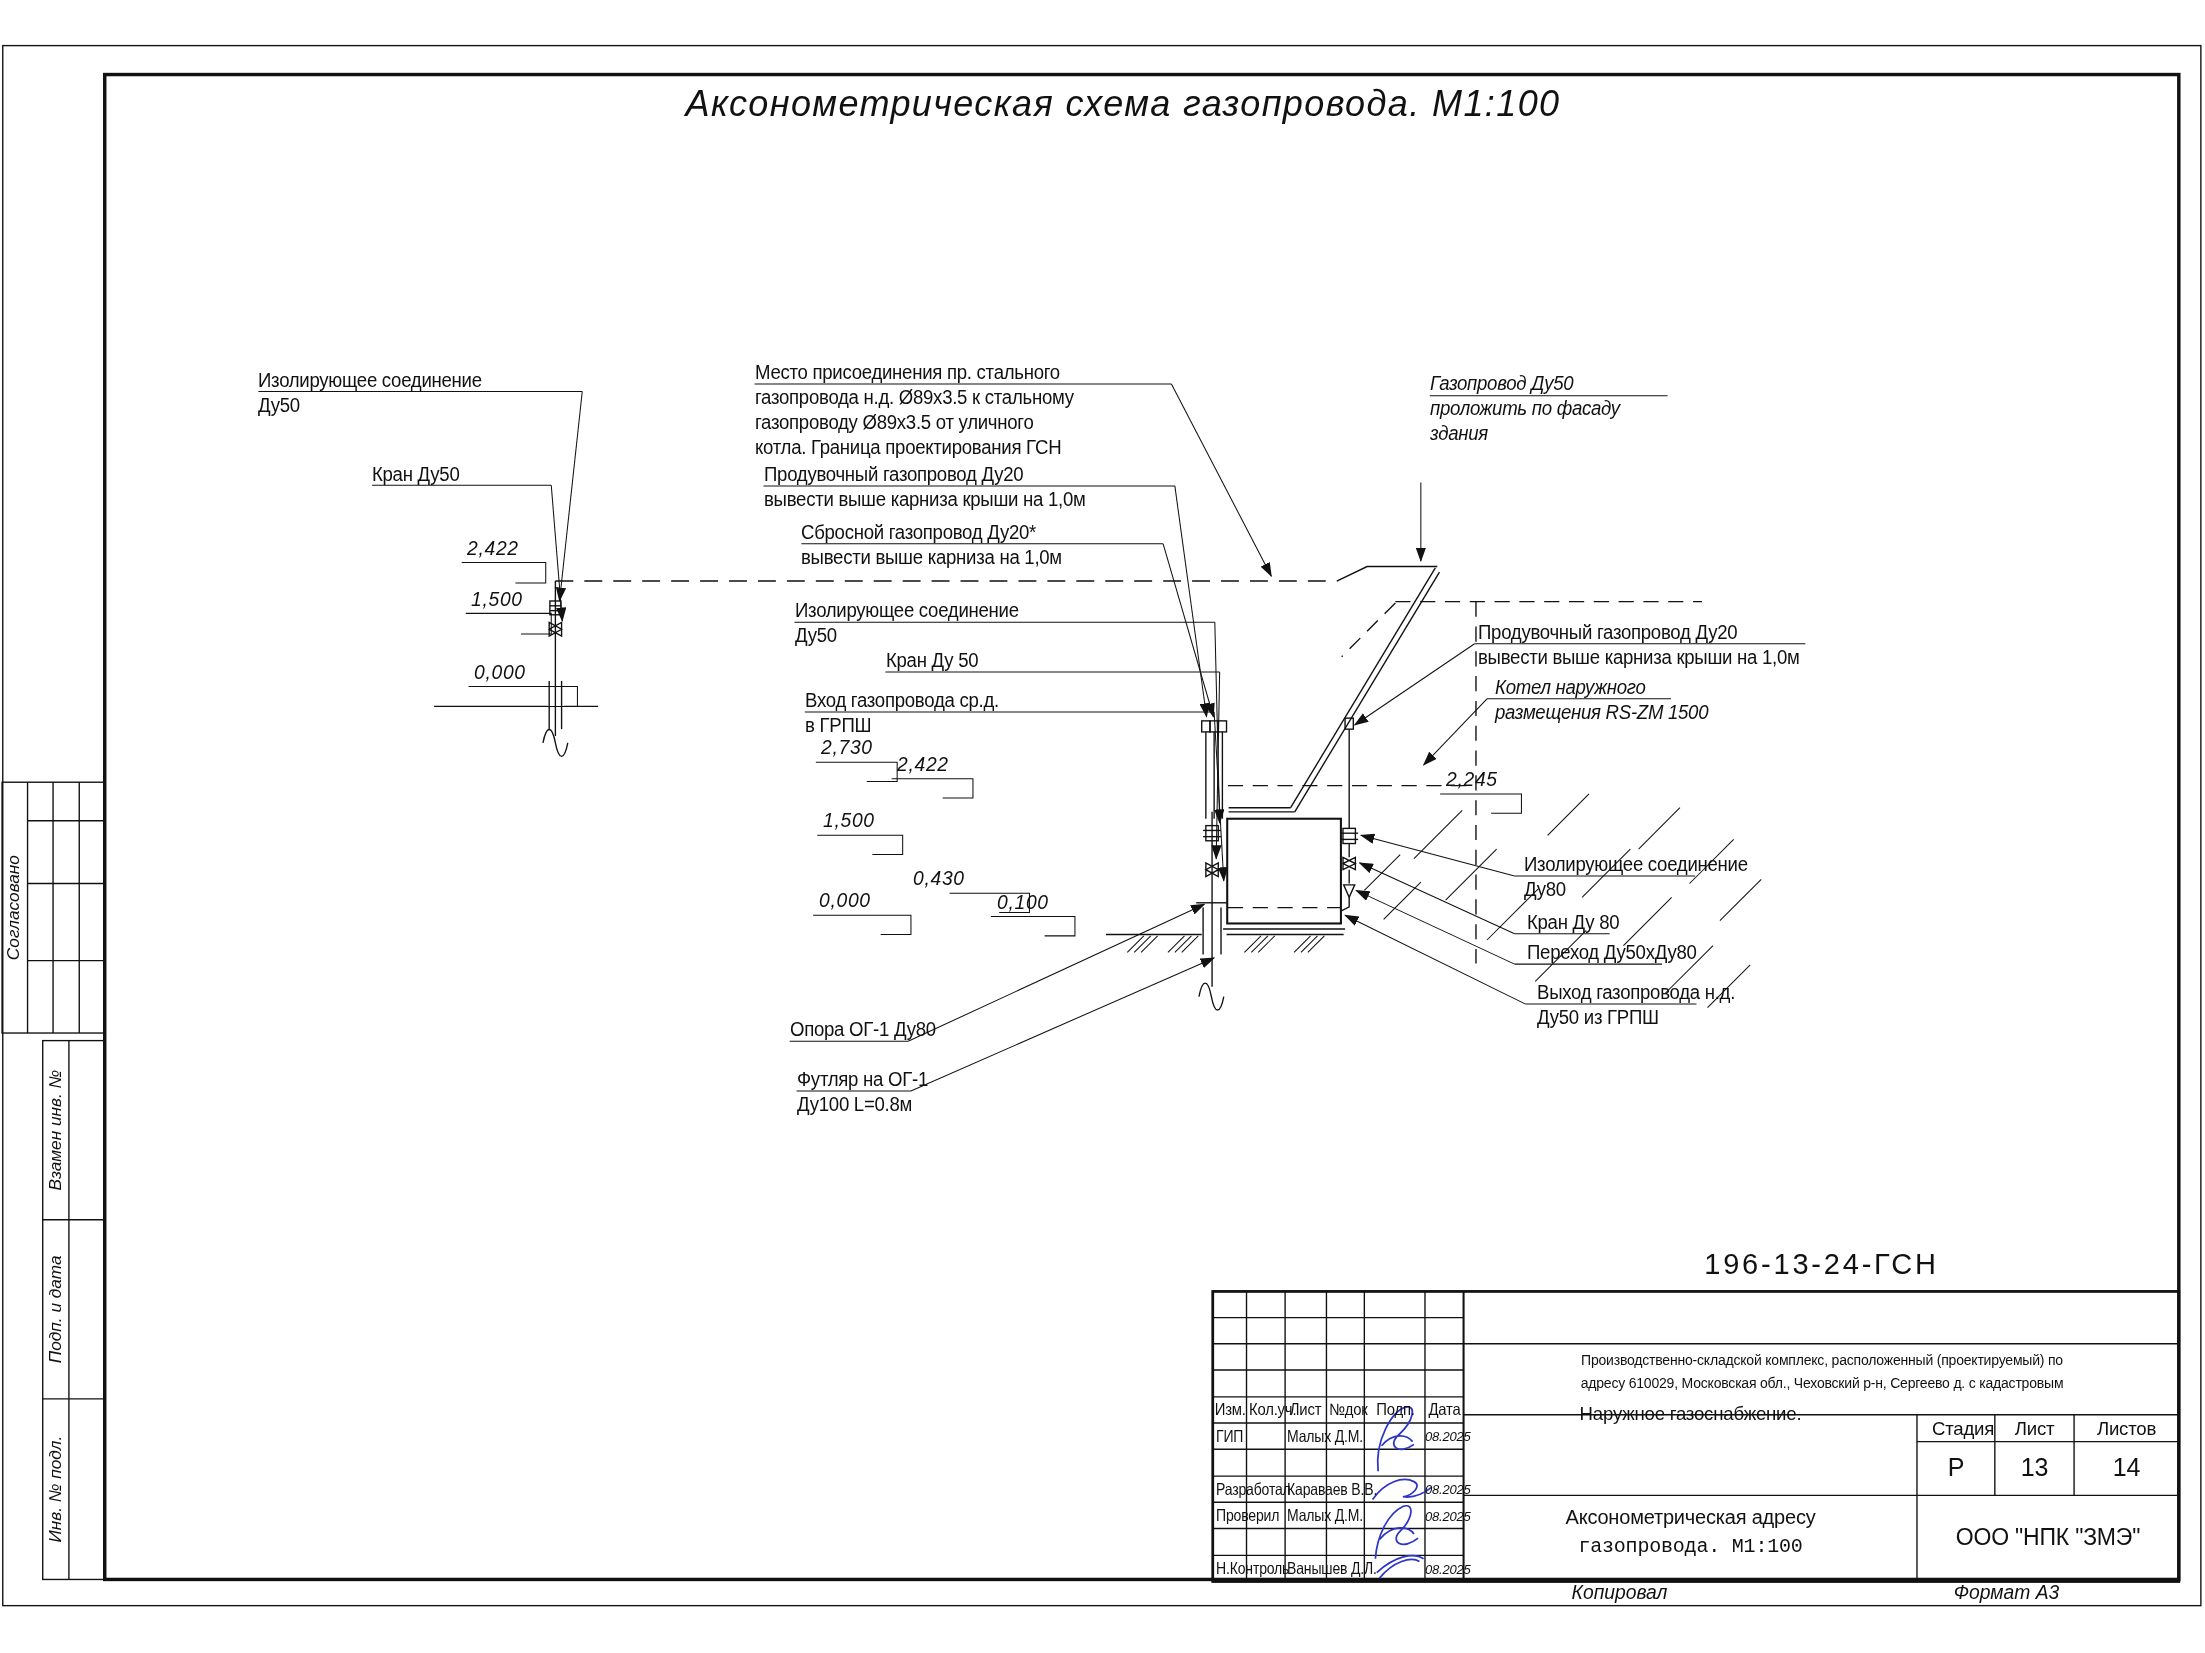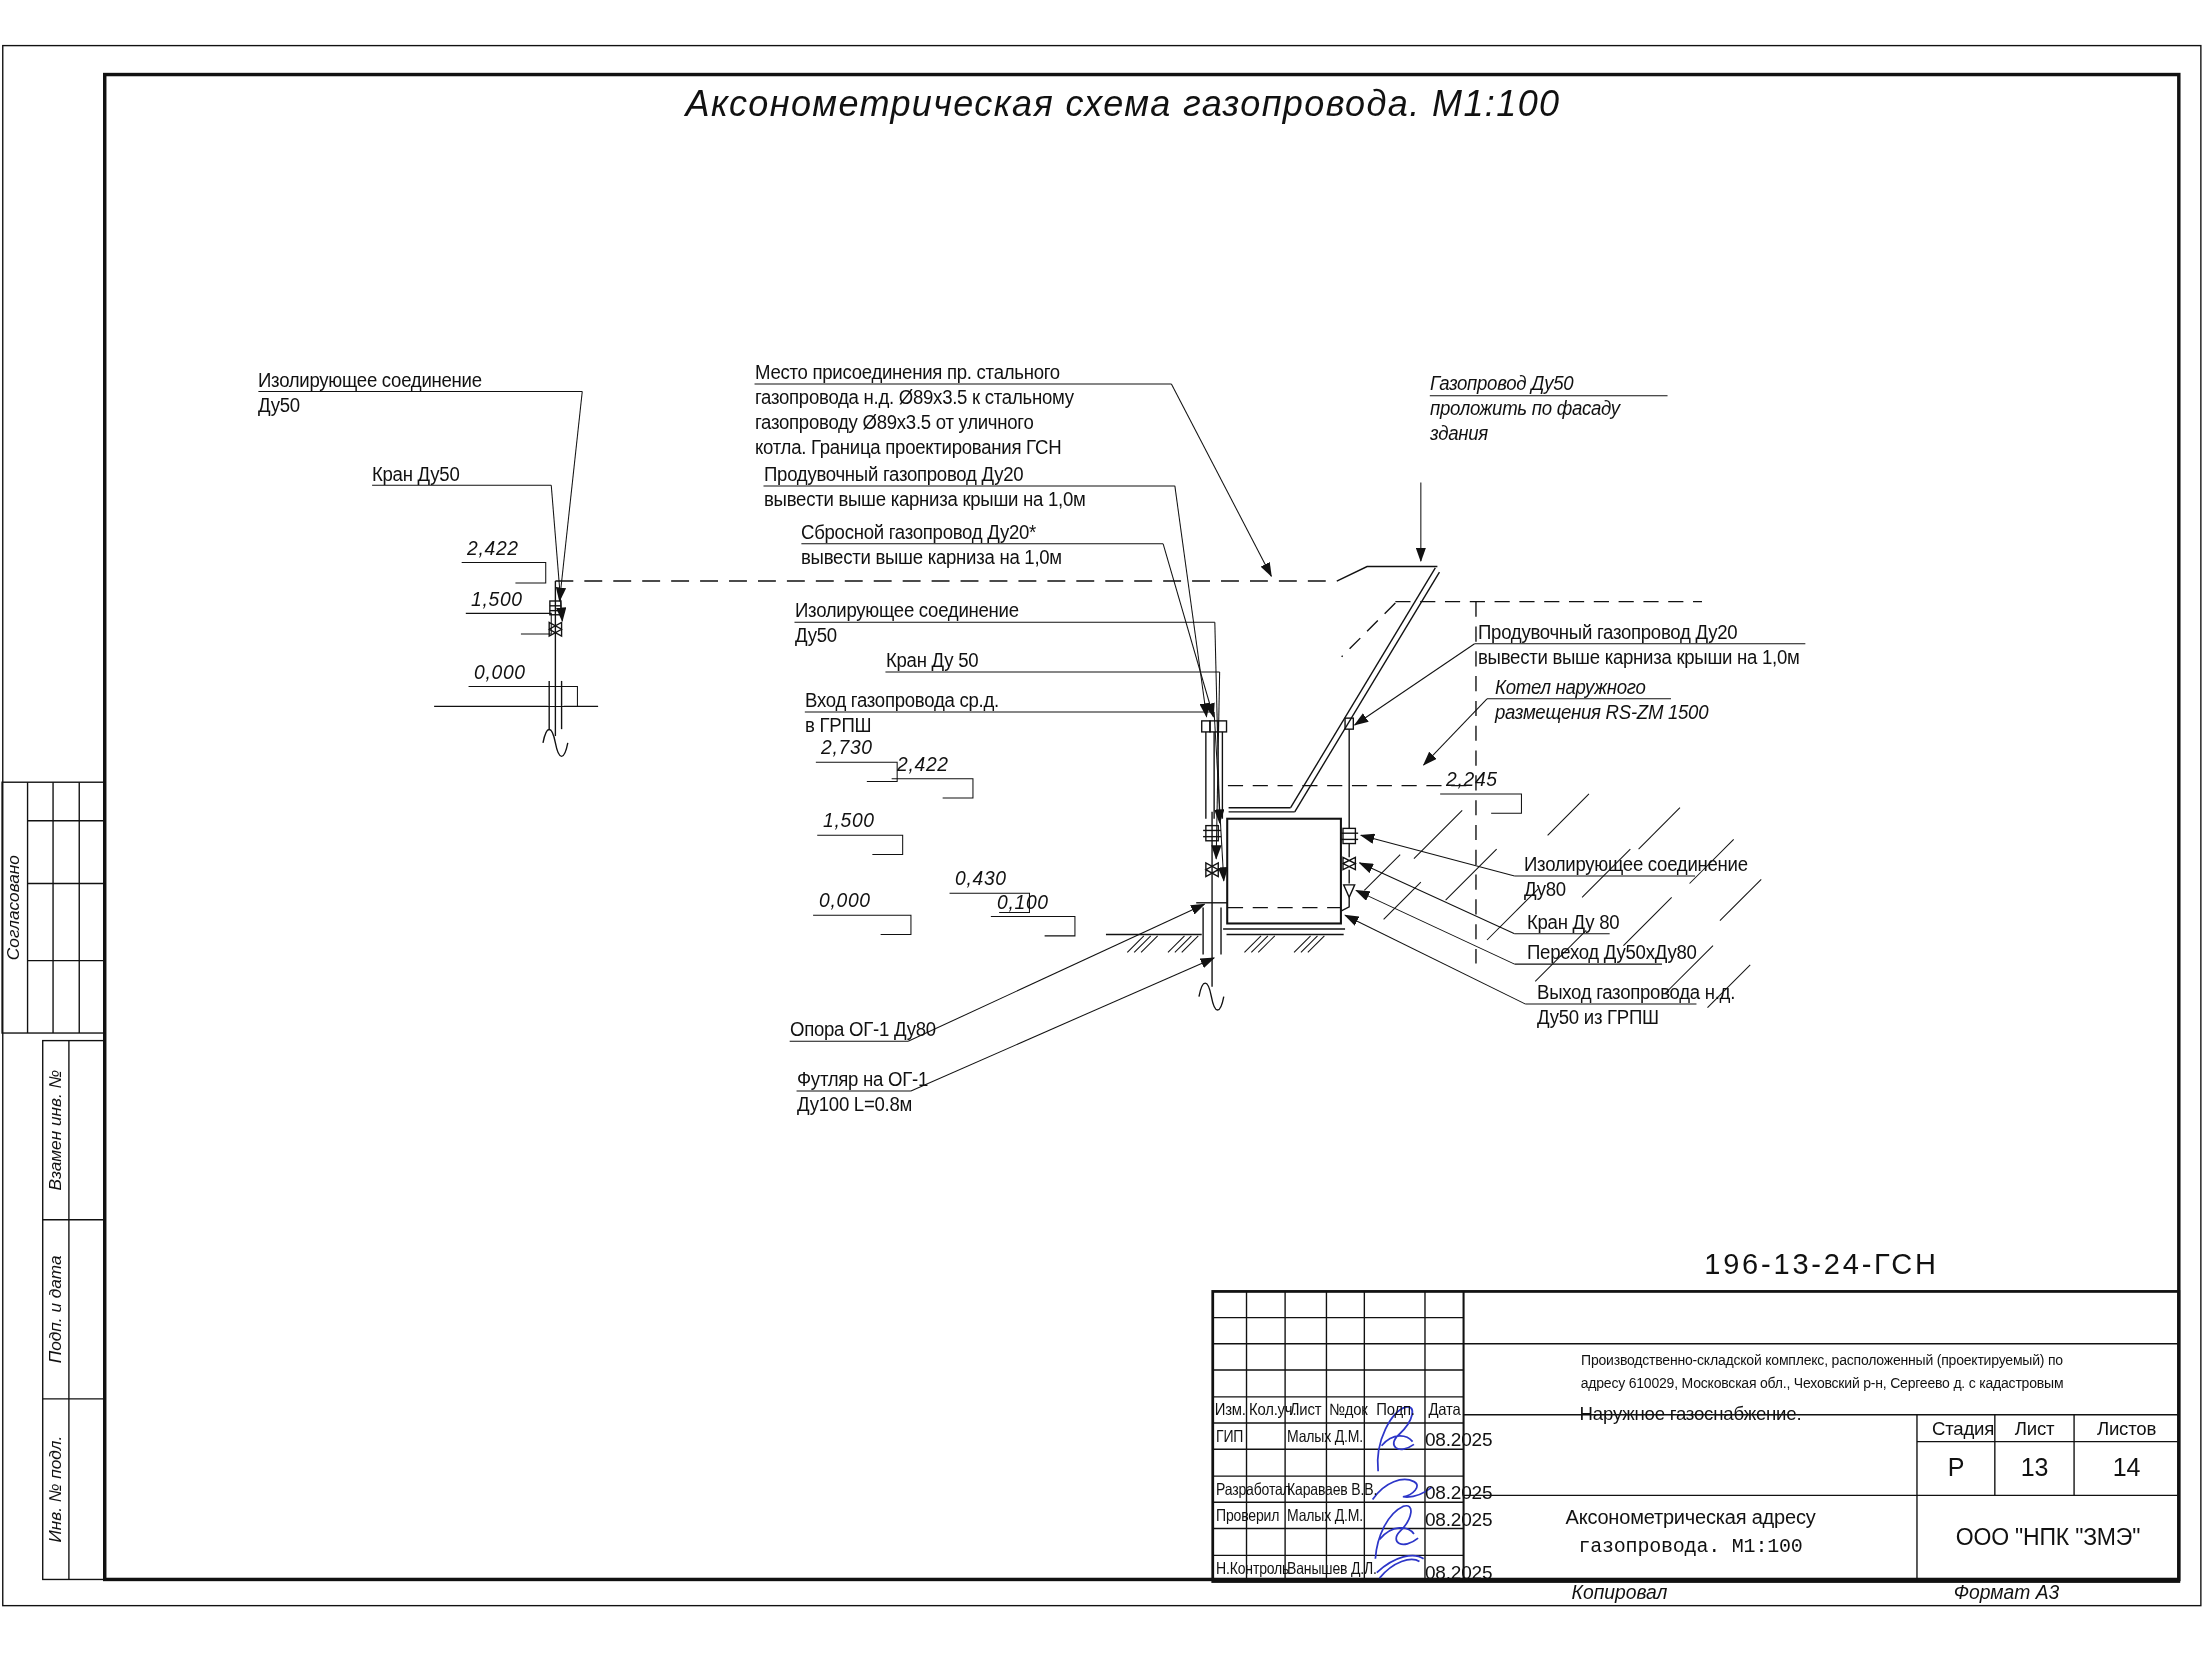--- a/index.html
+++ b/index.html
@@ -16,21 +16,21 @@
   .c{text-align:center;}
   .docnum{font-size:29px;letter-spacing:2.8px;}
   .proj{font-size:14px;line-height:23px;}
   .sec{font-size:18.6px;}
   .dn{font-size:20px;}
   .comp{font-size:23px;}
   .shl{font-size:18.6px;}
   .shv{font-size:25px;}
   .colh{font-size:16.5px;transform:scaleX(.9);transform-origin:center;}
   .role,.nm{font-size:16.5px;transform:scaleX(.85);transform-origin:0 0;}
-  .dt{font-size:19px;}
+  .dt{font-size:13px;font-style:italic;}
   .foot{font-size:19.3px;font-style:italic;}
 </style>
 </head>
 <body>
 
 <div class="sheet">
 
 <svg width="2205" height="1654" viewBox="0 0 3200 2400">
   <defs>
     <marker id="ah" markerWidth="14" markerHeight="10" refX="13" refY="5" orient="auto">
@@ -317,21 +317,21 @@
   <div>Футляр на ОГ-1</div>
       <div>Ду100 L=0.8м</div>
 </div>
 
 <div class="txt elev" style="left:467px;top:538px;">2,422</div>
 <div class="txt elev" style="left:471px;top:589px;">1,500</div>
 <div class="txt elev" style="left:474px;top:662px;">0,000</div>
 <div class="txt elev" style="left:821px;top:737px;">2,730</div>
 <div class="txt elev" style="left:897px;top:754px;">2,422</div>
 <div class="txt elev" style="left:823px;top:810px;">1,500</div>
-<div class="txt elev" style="left:955px;top:868px;">0,430</div>
+<div class="txt elev" style="left:913px;top:868px;">0,430</div>
 <div class="txt elev" style="left:819px;top:890px;">0,000</div>
 <div class="txt elev" style="left:997px;top:892px;">0,100</div>
 <div class="txt elev" style="left:1446px;top:769px;">2,245</div>
 
 <div class="txt stamp docnum c" style="left:1464px;top:1248px;width:715px;">196-13-24-ГСН</div>
 <div class="txt stamp proj c" style="left:1471px;top:1349px;width:702px;">
   <div>Производственно-складской комплекс, расположенный (проектируемый) по</div>
   <div>адресу 610029, Московская обл., Чеховский р-н, Сергеево д. с кадастровым</div>
 </div>
 <div class="txt stamp sec c" style="left:1464px;top:1403px;width:453px;">Наружное газоснабжение.</div>

